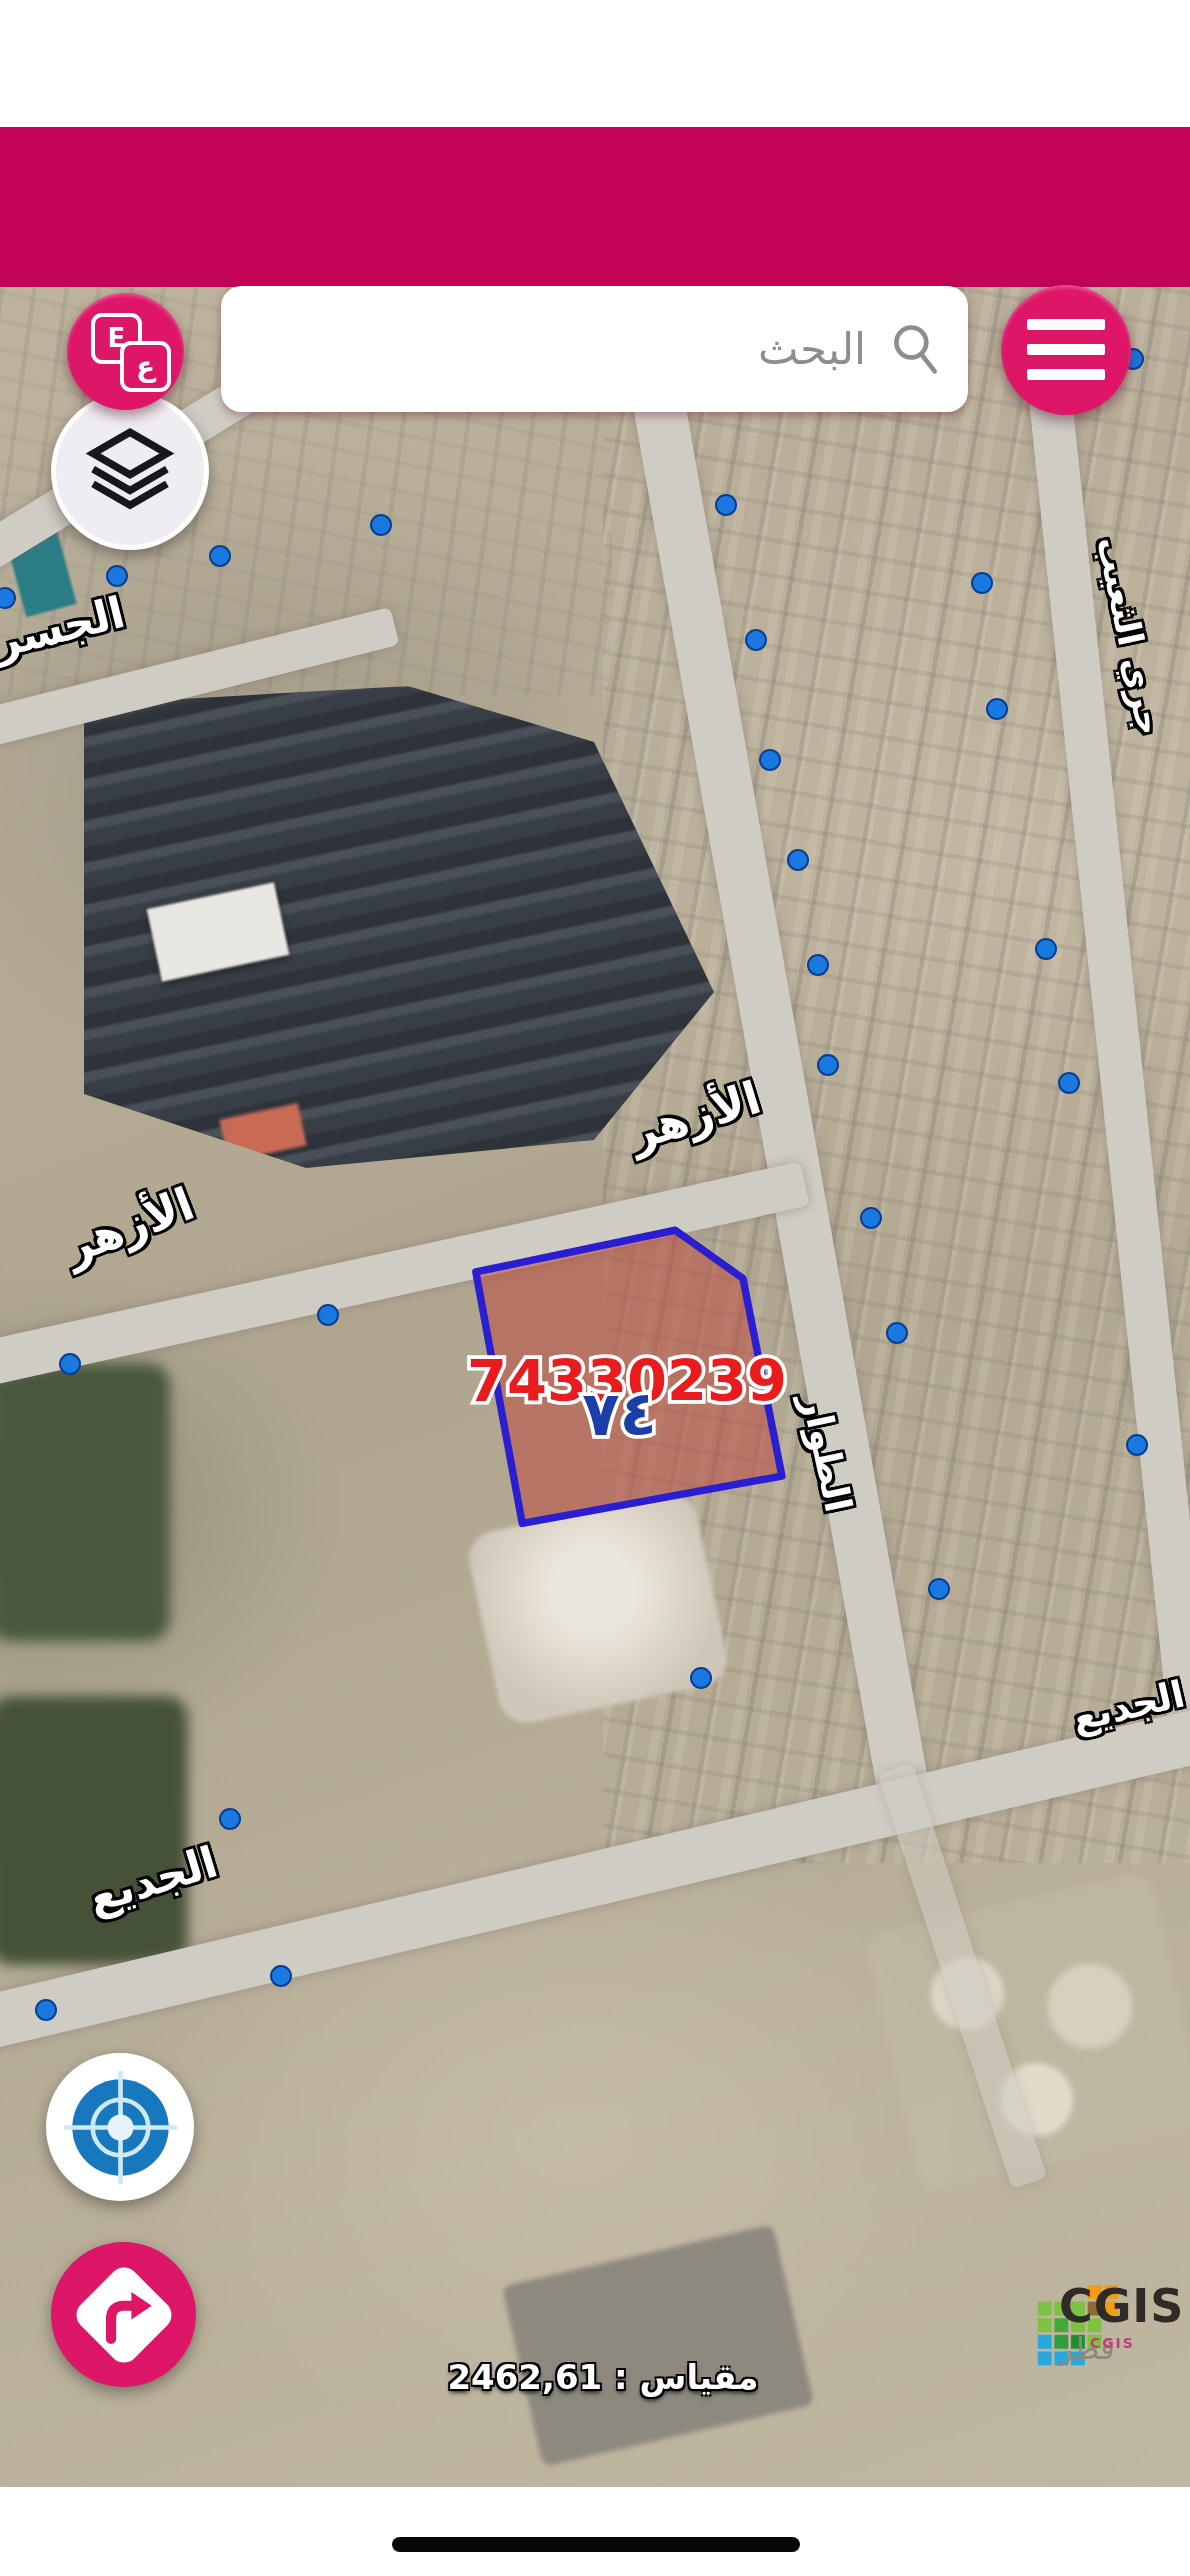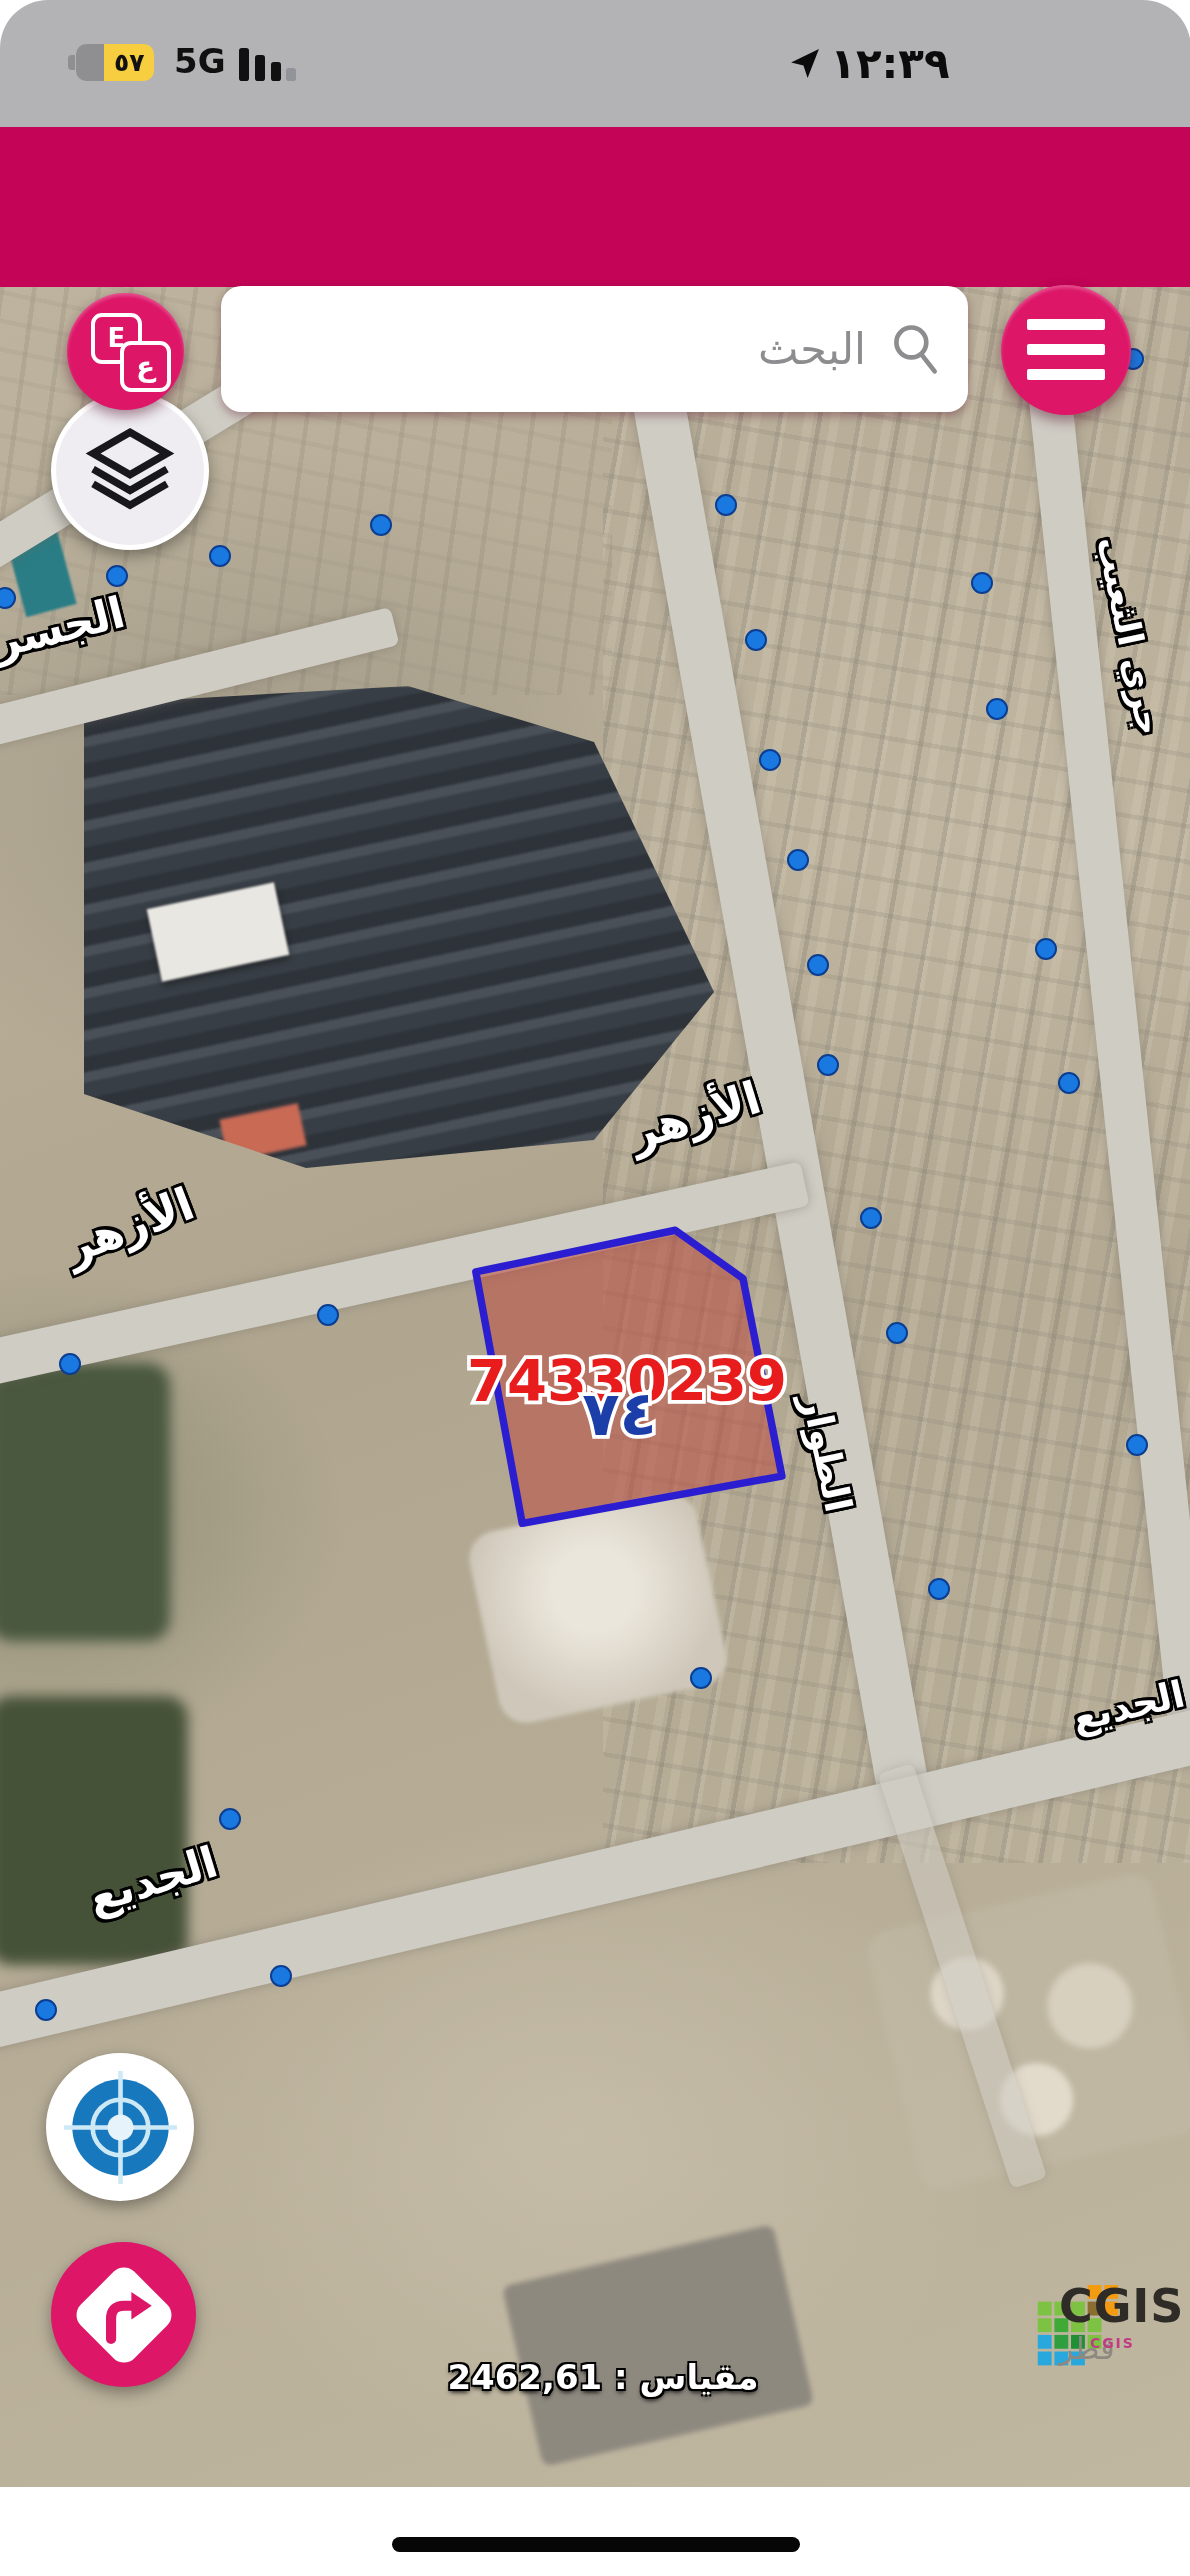--- a/index.html
+++ b/index.html
@@ -142,41 +142,20 @@
   .attribution a{color:#1f1f1f;text-decoration:underline;}
   .bottom-white{position:absolute;left:0;top:2487px;width:1191px;height:89px;background:#fff;z-index:16;}
   .home-indicator{position:absolute;left:50%;transform:translateX(-50%);top:2537px;
     width:408px;height:15px;border-radius:8.3px;background:#060606;z-index:17;}
 </style>
 </head>
 <body>
 
 <div class="screen">
 
-  <div class="status-bar">
-    <div class="battery">
-      <div class="tip"></div>
-      <div class="body">
-        <span class="pct">٥٧</span>
-      </div>
-    </div>
-    <div class="network">5G</div>
-    <div class="sigbars">
-        <i></i>
-        <i></i>
-        <i></i>
-        <i></i>
-      </div>
-    <div class="time-wrap">
-      <svg class="loc-arrow" viewBox="0 0 32 32">
-        <path d="M30 2 L3 15 L15 18 L19 30 Z" fill="#0b0b0b"></path>
-      </svg>
-      <span class="time">١٢:٣٩</span>
-    </div>
-  </div>
 
   <div class="header">
     <div class="lang-btn">
       <div class="lang-ic">
         <div class="lang-sq e">
             <span>E</span>
           </div>
         <div class="lang-sq a">
             <span>ع</span>
           </div>

